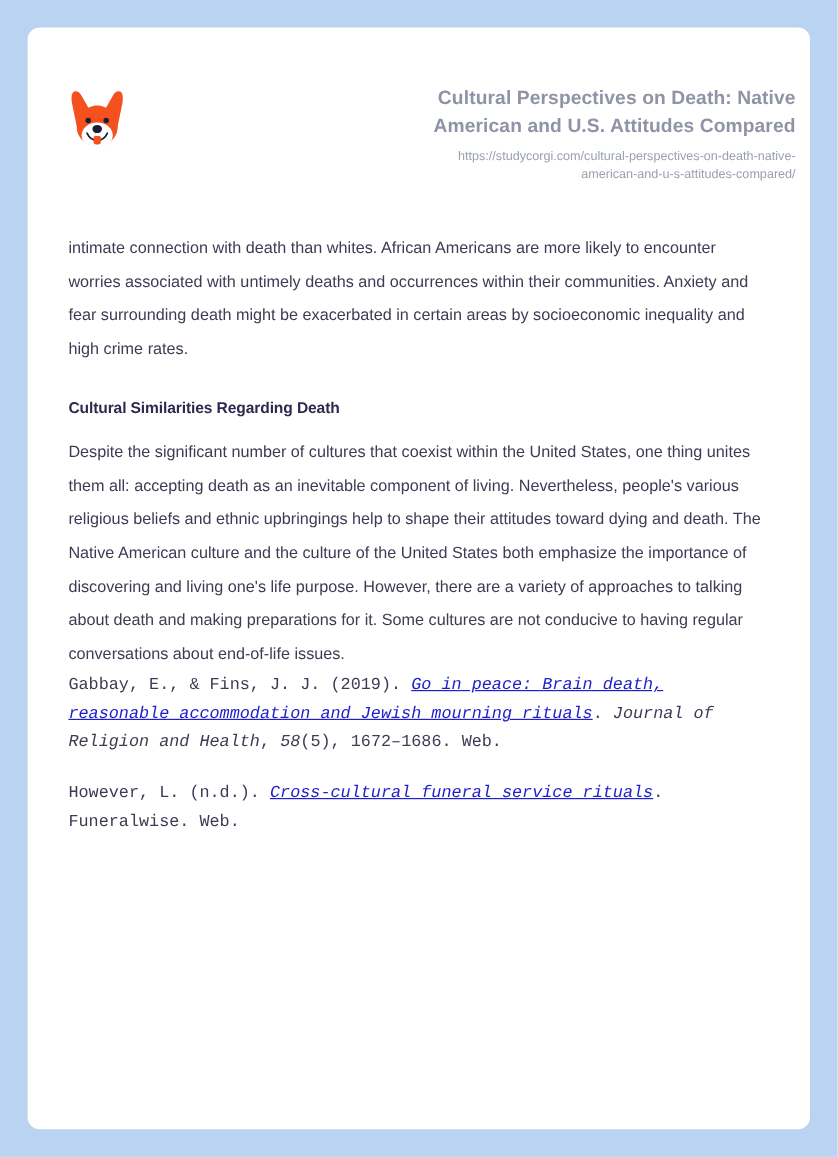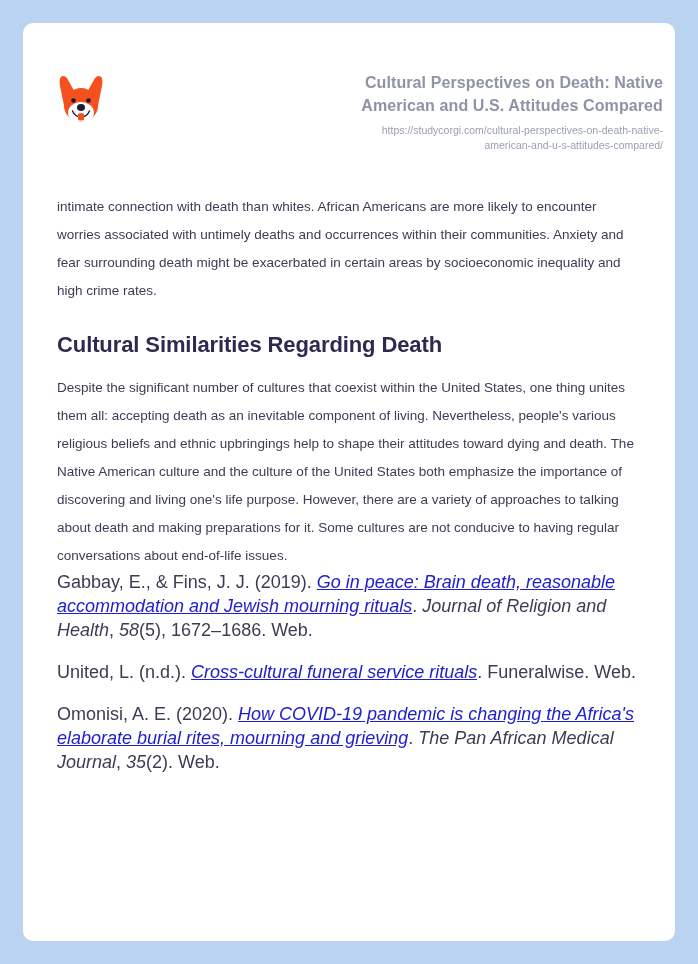--- a/index.html
+++ b/index.html
@@ -97,37 +97,38 @@
 
   .para {
     font-size: 13.5px;
     line-height: 28px;
     color: #3c3c54;
     margin: 0 0 0 0;
     text-align: left;
   }
 
   h2.section-title {
-    font-size: 22px;
+    font-size: 13px;
     font-weight: bold;
     color: #2e2a4f;
     margin: 27px 0 16px 0;
     letter-spacing: -0.1px;
   }
 
   h2.references-title {
     margin-top: 26px;
     margin-bottom: 17px;
   }
 
   .ref {
-    font-size: 18px;
+    font-size: 14px;
     line-height: 24px;
     color: #3c3c54;
     margin: 0 0 18px 0;
+    font-family: Liberation Mono, monospace;
   }
 
   .ref:last-child { margin-bottom: 0; }
 
   .ref a,
   .ref .reflink {
     color: #2020cc;
     font-style: italic;
     text-decoration: underline;
   }
@@ -176,19 +177,18 @@
 
     <p class="para">intimate connection with death than whites. African Americans are more likely to encounter worries associated with untimely deaths and occurrences within their communities. Anxiety and fear surrounding death might be exacerbated in certain areas by socioeconomic inequality and high crime rates.</p>
 
     <h2 class="section-title">Cultural Similarities Regarding Death</h2>
 
     <p class="para">Despite the significant number of cultures that coexist within the United States, one thing unites them all: accepting death as an inevitable component of living. Nevertheless, people's various religious beliefs and ethnic upbringings help to shape their attitudes toward dying and death. The Native American culture and the culture of the United States both emphasize the importance of discovering and living one's life purpose. However, there are a variety of approaches to talking about death and making preparations for it. Some cultures are not conducive to having regular conversations about end-of-life issues.</p>
 
 
     <p class="ref"><span>Gabbay, E., &amp; Fins, J. J. (2019). </span><a class="reflink" href="#">Go in peace: Brain death, reasonable accommodation and Jewish mourning rituals</a><span>. </span><span class="italic">Journal of Religion and Health</span><span>, </span><span class="italic">58</span><span>(5), 1672–1686. Web.</span></p>
 
-    <p class="ref"><span>United, L. (n.d.). </span><a class="reflink" href="#">Cross-cultural funeral service rituals</a><span>. </span><span class="italic"></span><span></span><span class="italic"></span><span>Funeralwise. Web.</span></p>
+    <p class="ref"><span>However, L. (n.d.). </span><a class="reflink" href="#">Cross-cultural funeral service rituals</a><span>. </span><span class="italic"></span><span></span><span class="italic"></span><span>Funeralwise. Web.</span></p>
 
-    <p class="ref"><span>Omonisi, A. E. (2020). </span><a class="reflink" href="#">How COVID-19 pandemic is changing the Africa's elaborate burial rites, mourning and grieving</a><span>. </span><span class="italic">The Pan African Medical Journal</span><span>, </span><span class="italic">35</span><span>(2). Web.</span></p>
 
   </div>
 
 </div>
 
 </body></html>

